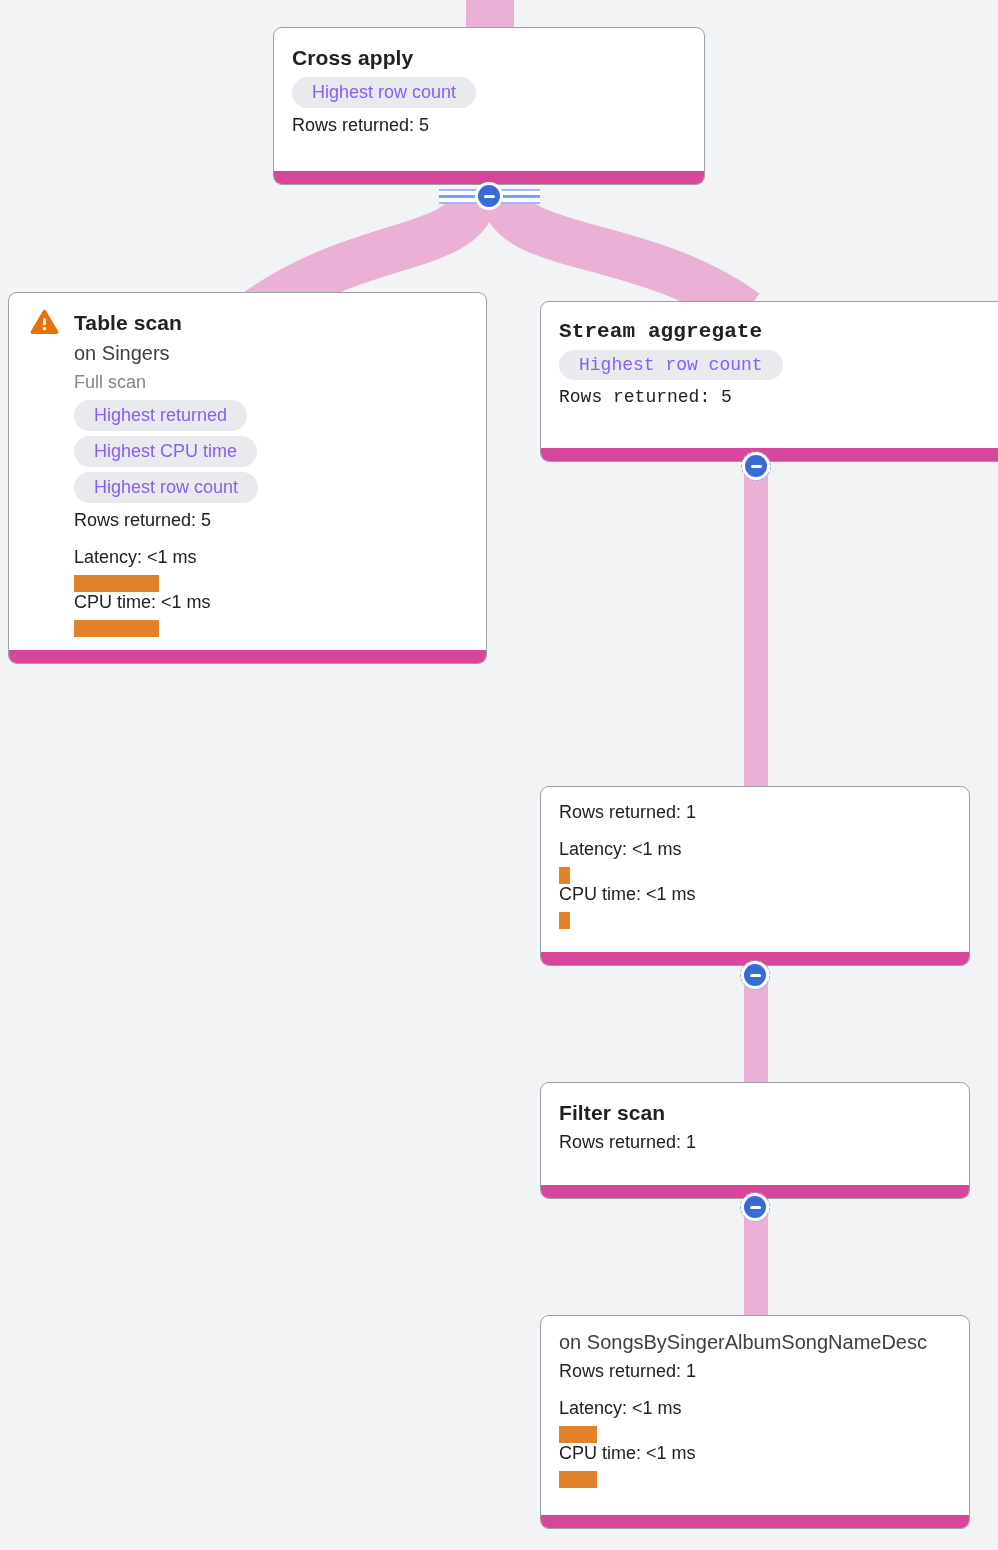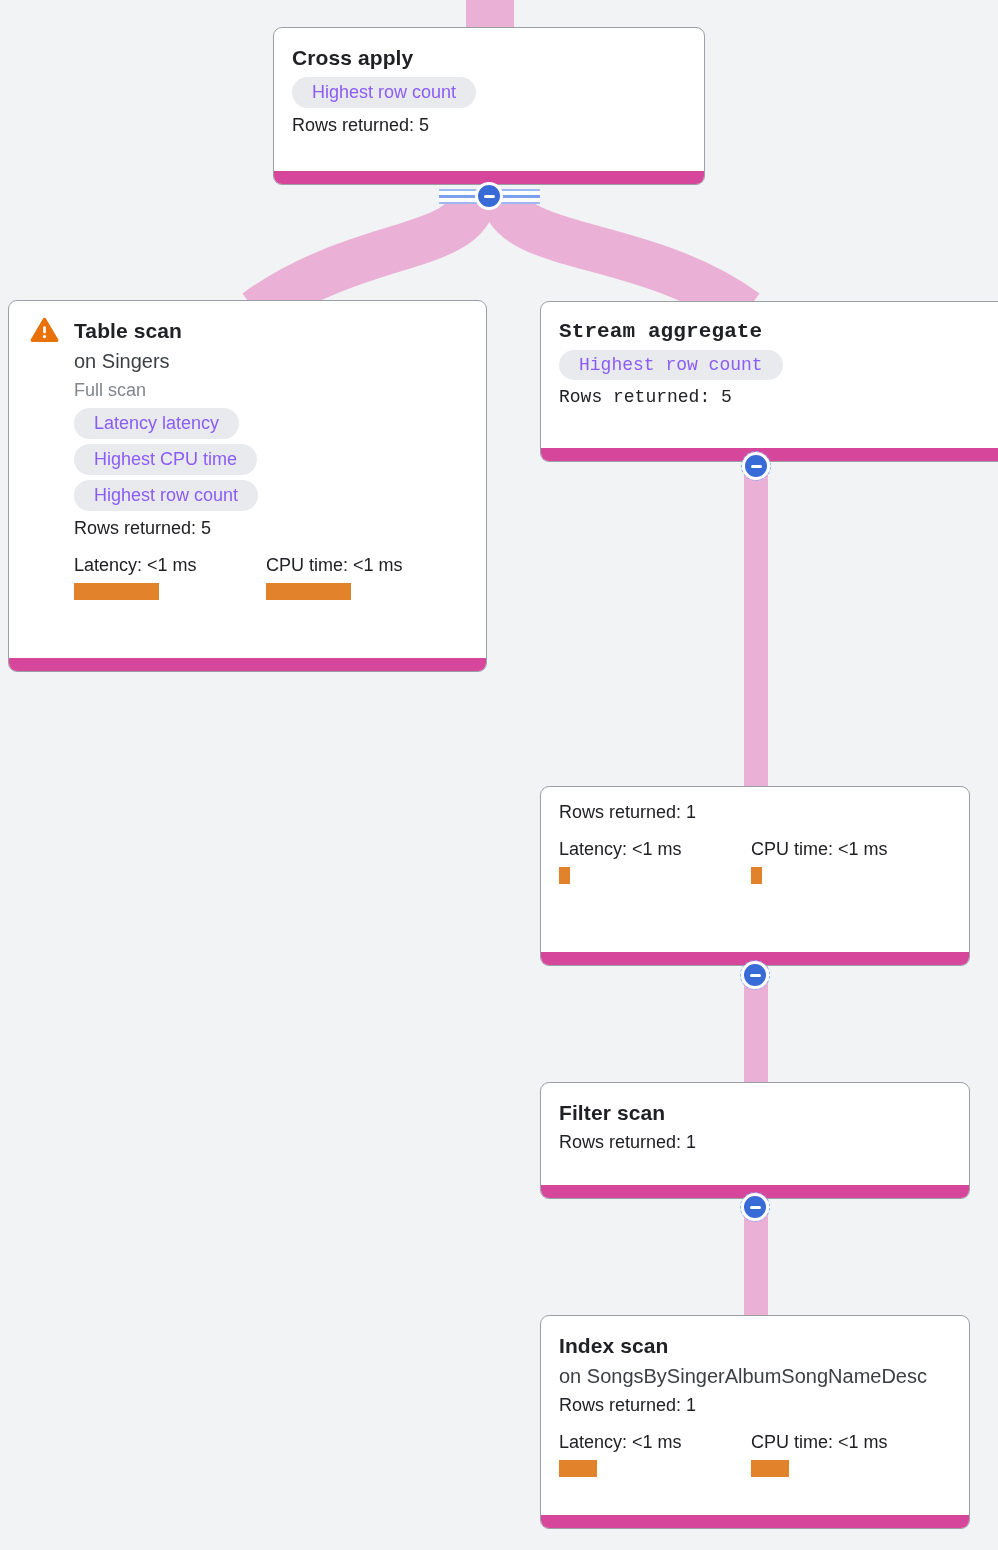--- a/index.html
+++ b/index.html
@@ -31,21 +31,21 @@
   .warning-icon { position:absolute; left:21px; top:16px; }
 
   .title { margin:5px 0 7px 0; font-size:21px; font-weight:600; color:#202124; letter-spacing:0.1px; }
   .sub   { margin:2px 0 7px 0; font-size:20px; color:#3c4043; }
   .note  { margin:2px 0 7px 0; font-size:18px; color:#80868b; }
   .badge {
     display:table; font-size:18px; color:#8b5cf6; background:#e8eaed;
     padding:5px 20px; border-radius:17px; margin:5px 0; white-space:nowrap;
   }
   .rows { margin:7px 0 0 0; font-size:18px; color:#202124; }
-  .metrics { display:flex; margin-top:16px; }
+  .metrics { display:flex; margin-top:16px;flex-direction:column; }
   .metric { width:192px; }
   .metric-label { font-size:18px; color:#202124; white-space:nowrap; }
   .metric-bar { height:17px; background:#e2822a; margin-top:7px; }
 
   
   .collapse-strip {
     position:absolute; left:439px; top:189px; width:101px; height:15px; z-index:3;
     background:linear-gradient(to bottom,
       #9db9f3 0px, #9db9f3 2px,
       #ffffff 2px, #ffffff 6px,
@@ -86,33 +86,33 @@
 
   <section class="card" style="left:273px; top:27px; width:432px; height:158px;">
     <div class="card-body">
       <h2 class="title">Cross apply</h2>
       <div class="badge">Highest row count</div>
       <div class="rows">Rows returned: 5</div>
     </div>
     <div class="card-footer"></div>
   </section>
 
-  <section class="card" style="left:8px; top:300px; width:479px; height:372px;">
+  <section class="card" style="left:8px; top:292px; width:479px; height:372px;">
     <div class="card-body with-icon">
       <span class="warning-icon">
         <svg width="29" height="27" viewBox="0 0 24 22">
           <path d="M12 2 L22 19 H2 Z" fill="#e8710a" stroke="#e8710a" stroke-width="3" stroke-linejoin="round"></path>
           <rect x="10.9" y="7.4" width="2.2" height="6" rx="1.1" fill="#ffffff"></rect>
           <circle cx="12" cy="16" r="1.35" fill="#ffffff"></circle>
         </svg>
       </span>
       <h2 class="title">Table scan</h2>
       <div class="sub">on Singers</div>
       <div class="note">Full scan</div>
-      <div class="badge">Latency latency</div>
+      <div class="badge">Highest returned</div>
       <div class="badge">Highest CPU time</div>
       <div class="badge">Highest row count</div>
       <div class="rows">Rows returned: 5</div>
       <div class="metrics">
         <div class="metric">
           <div class="metric-label">Latency: &lt;1 ms</div>
           <div class="metric-bar" style="width: 85px;"></div>
         </div>
         <div class="metric">
           <div class="metric-label">CPU time: &lt;1 ms</div>
@@ -152,21 +152,20 @@
   <section class="card" style="left:540px; top:1082px; width:430px; height:117px;">
     <div class="card-body">
       <h2 class="title">Filter scan</h2>
       <div class="rows" style="margin-top:2px;">Rows returned: 1</div>
     </div>
     <div class="card-footer"></div>
   </section>
 
   <section class="card" style="left:540px; top:1315px; width:430px; height:214px;">
     <div class="card-body">
-      <h2 class="title">Index scan</h2>
       <div class="sub">on SongsBySingerAlbumSongNameDesc</div>
       <div class="rows" style="margin-top:2px;">Rows returned: 1</div>
       <div class="metrics">
         <div class="metric">
           <div class="metric-label">Latency: &lt;1 ms</div>
           <div class="metric-bar" style="width: 38px;"></div>
         </div>
         <div class="metric">
           <div class="metric-label">CPU time: &lt;1 ms</div>
           <div class="metric-bar" style="width: 38px;"></div>

